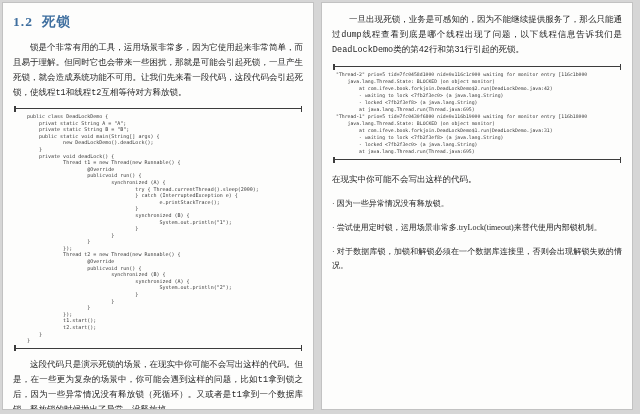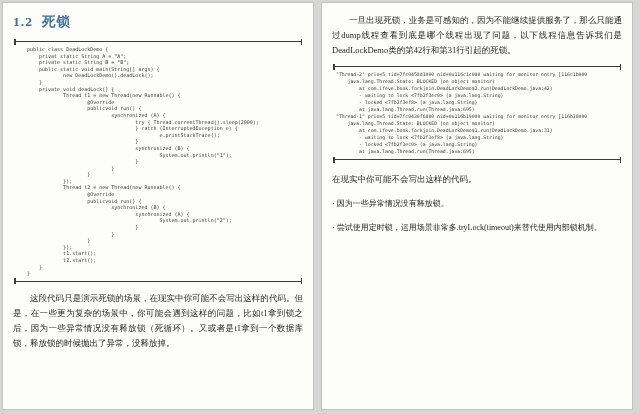--- a/index.html
+++ b/index.html
@@ -32,20 +32,21 @@
     letter-spacing: 1px;
     margin: 2px 0 10px 0;
   }
   .heading .h-num { margin-right: 9px; }
   .para {
     font-size: 8.5px;
     line-height: 15px;
     text-align: justify;
     text-indent: 2em;
     color: #262626;
+    font-family: Liberation Mono, monospace;
   }
   .codeblock { margin: 7px 0 8px 0; }
   .rule {
     position: relative;
     height: 0;
     border-top: 1.6px solid #3c3c3c;
     margin: 0 1px;
   }
   .rule::before, .rule::after {
     content: "";
@@ -86,20 +87,21 @@
 </head>
 <body>
 
 <div class="spread">
 
   <div class="page">
     <div class="heading">
       <span class="h-num">1.2</span><span class="h-title">死锁</span>
     </div>
 
+    <p class="para">锁是个非常有用的工具，运用场景非常多，因为它使用起来非常简单，而且易于理解。但同时它也会带来一些困扰，那就是可能会引起死锁，一旦产生死锁，就会造成系统功能不可用。让我们先来看一段代码，这段代码会引起死锁，使线程t1和线程t2互相等待对方释放锁。</p>
 
     <div class="codeblock">
       <div class="rule"></div>
       <pre class="code code-left">public class DeadLockDemo {
     privat static String A = "A";
     private static String B = "B";
     public static void main(String[] args) {
             new DeadLockDemo().deadLock();
     }
     private void deadLock() {
@@ -155,16 +157,17 @@
         - locked &lt;7fb2f3ec0&gt; (a java.lang.String)
         at java.lang.Thread.run(Thread.java:695)</pre>
       <div class="rule"></div>
     </div>
 
     <p class="methods-intro">在现实中你可能不会写出这样的代码。</p>
 
     <div>
       <p class="method-item"><span class="bullet">·</span><span>因为一些异常情况没有释放锁。</span></p>
       <p class="method-item"><span class="bullet">·</span><span>尝试使用定时锁，运用场景非常多.tryLock(timeout)来替代使用内部锁机制。</span></p>
+      <p class="method-item"><span class="bullet">·</span><span>对于数据库锁，加锁和解锁必须在一个数据库连接里，否则会出现解锁失败的情况。</span></p>
     </div>
   </div>
 
 </div>
 
 </body></html>

